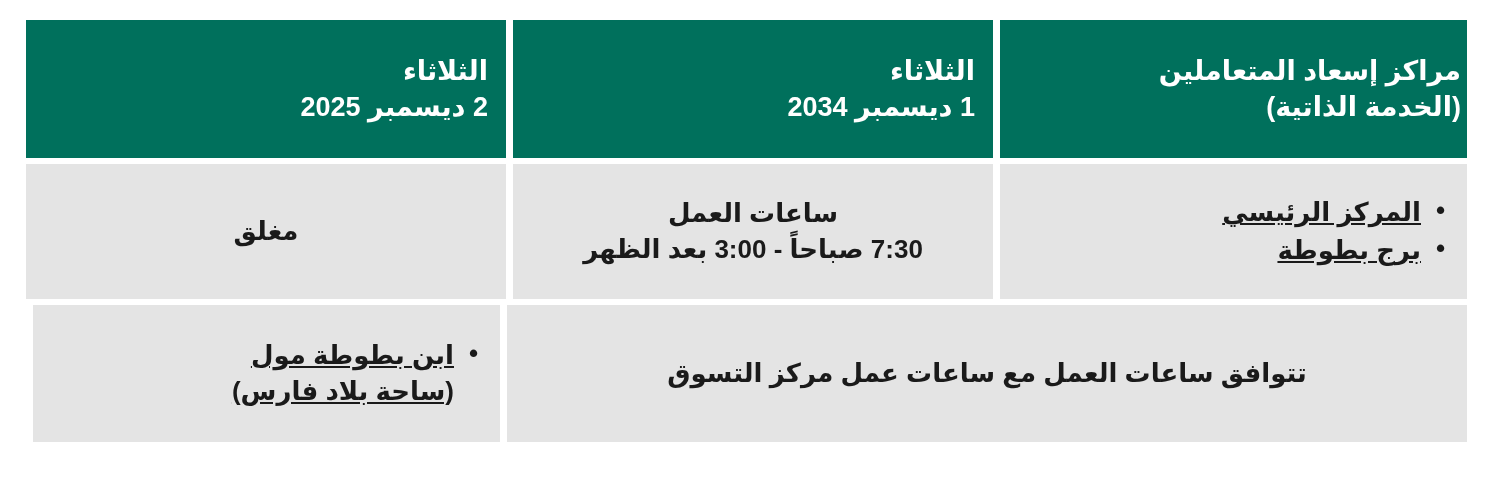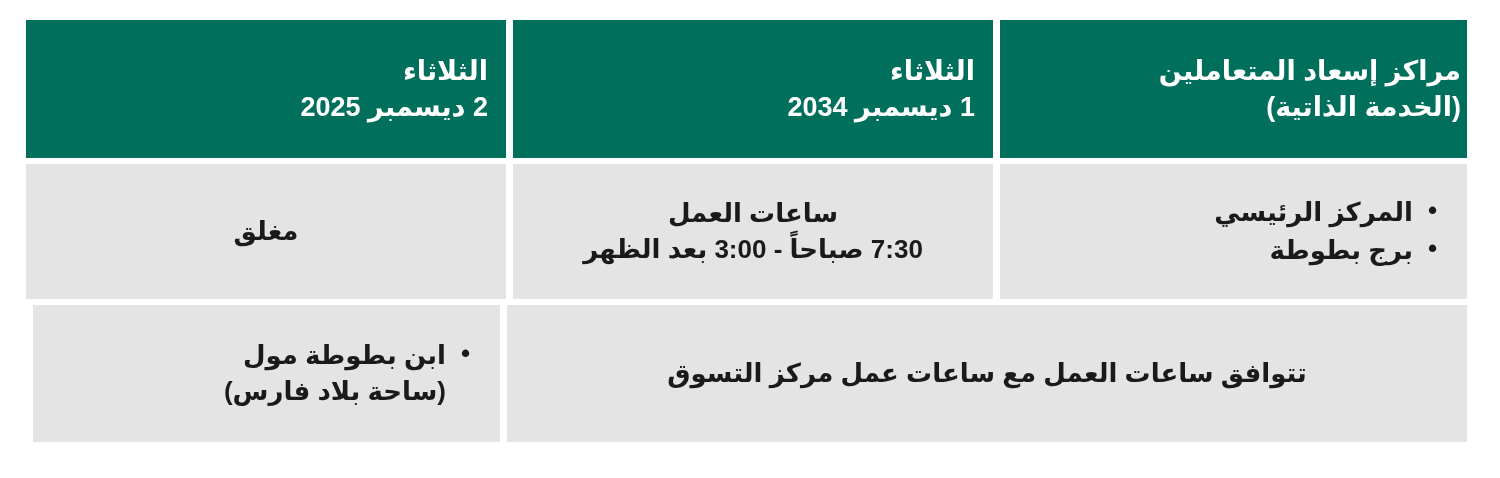--- a/index.html
+++ b/index.html
@@ -81,23 +81,24 @@
     text-align: center;
   }
   .body-row .col-center {
     align-items: flex-start;
     text-align: right;
     padding-right: 16px;
   }
 
   
   ul.bullets {
-    margin: 12px;
+    margin: 4px;
     padding: 0 26px 0 0;
     list-style: none;
+    text-decoration: underline;
   }
   ul.bullets li {
     position: relative;
     margin: 0 0 2px 0;
     padding: 0;
     text-align: right;
   }
   ul.bullets li:last-child { margin-bottom: 0; }
   ul.bullets li::before {
     content: "\2022";

